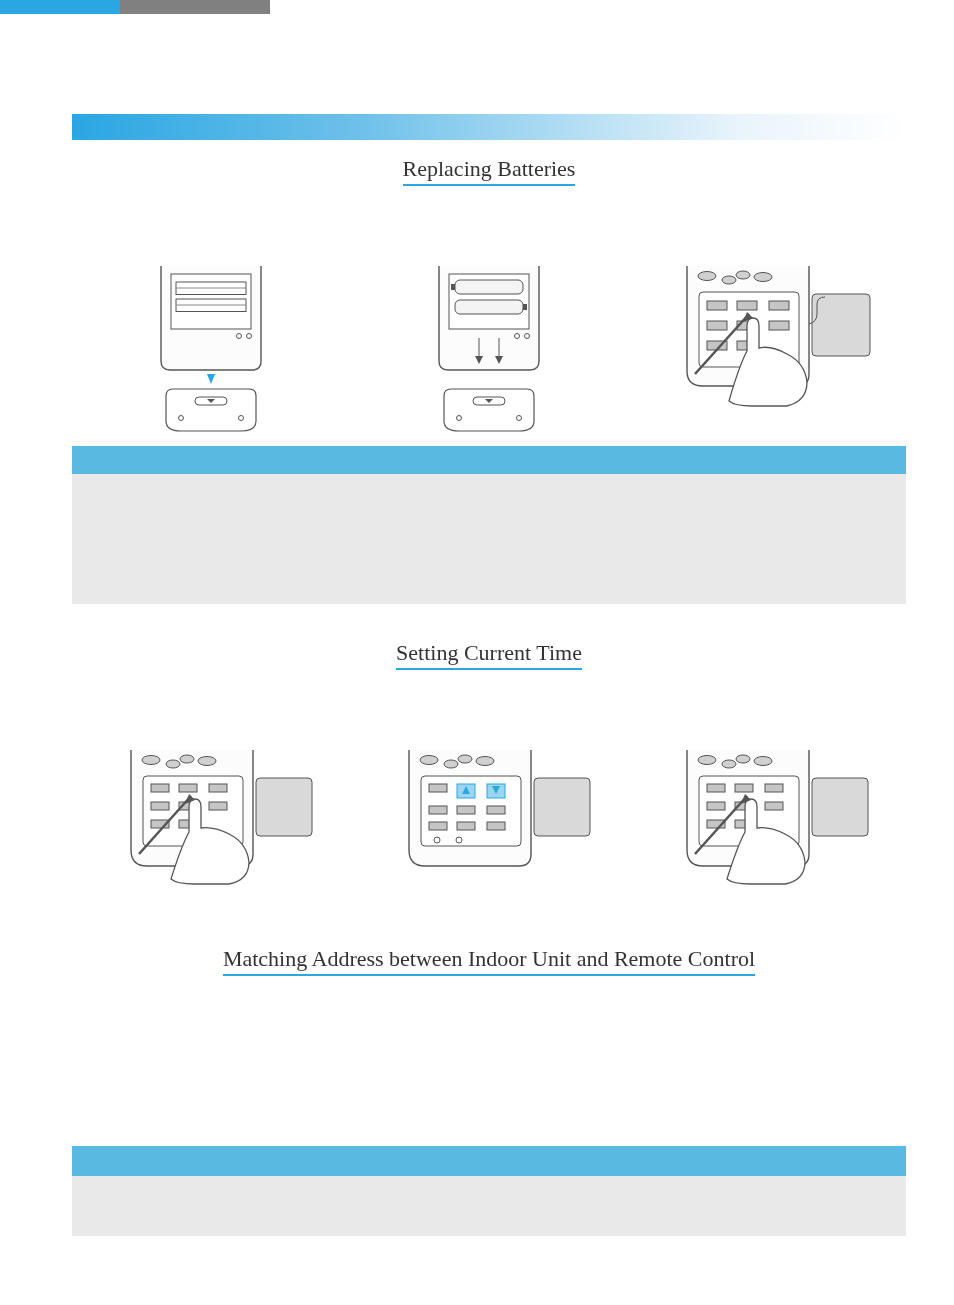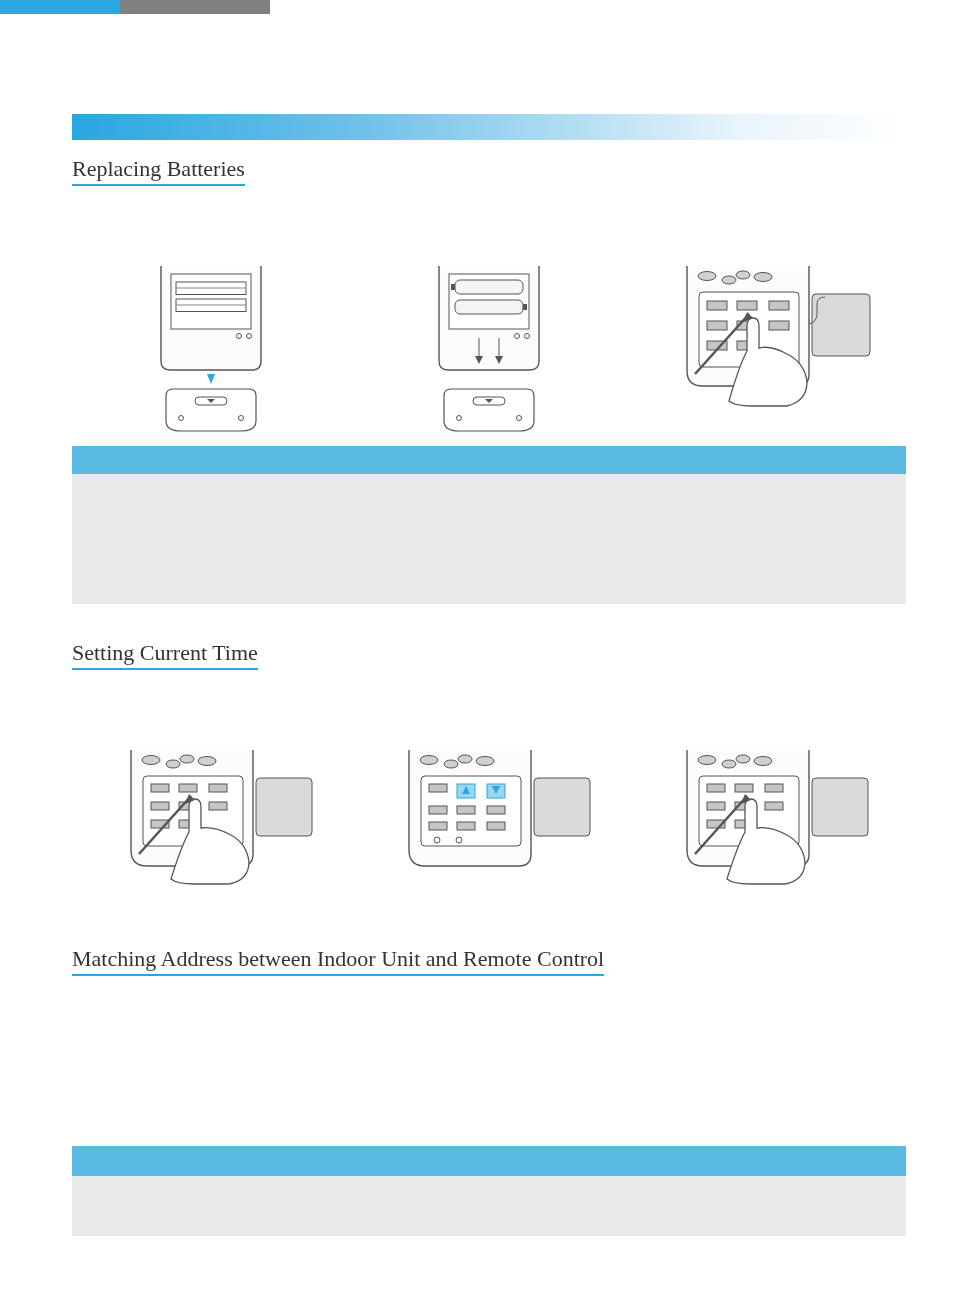--- a/index.html
+++ b/index.html
@@ -23,20 +23,21 @@
     height: 14px;
     background: #2aa6e2;
   }
   .bar-gray-top {
     width: 150px;
     height: 14px;
     background: #808080;
   }
   .content {
     padding: 0 48px 0 72px;
+    text-align: center;
   }
   .gradient-bar {
     height: 26px;
     margin-top: 100px;
     background: linear-gradient(to right, #2aa6e2 0%, #6fc1ea 35%, #e9f4fb 80%, #ffffff 100%);
   }
   .subhead {
     display: inline-block;
     font-size: 22px;
     margin-top: 16px;

